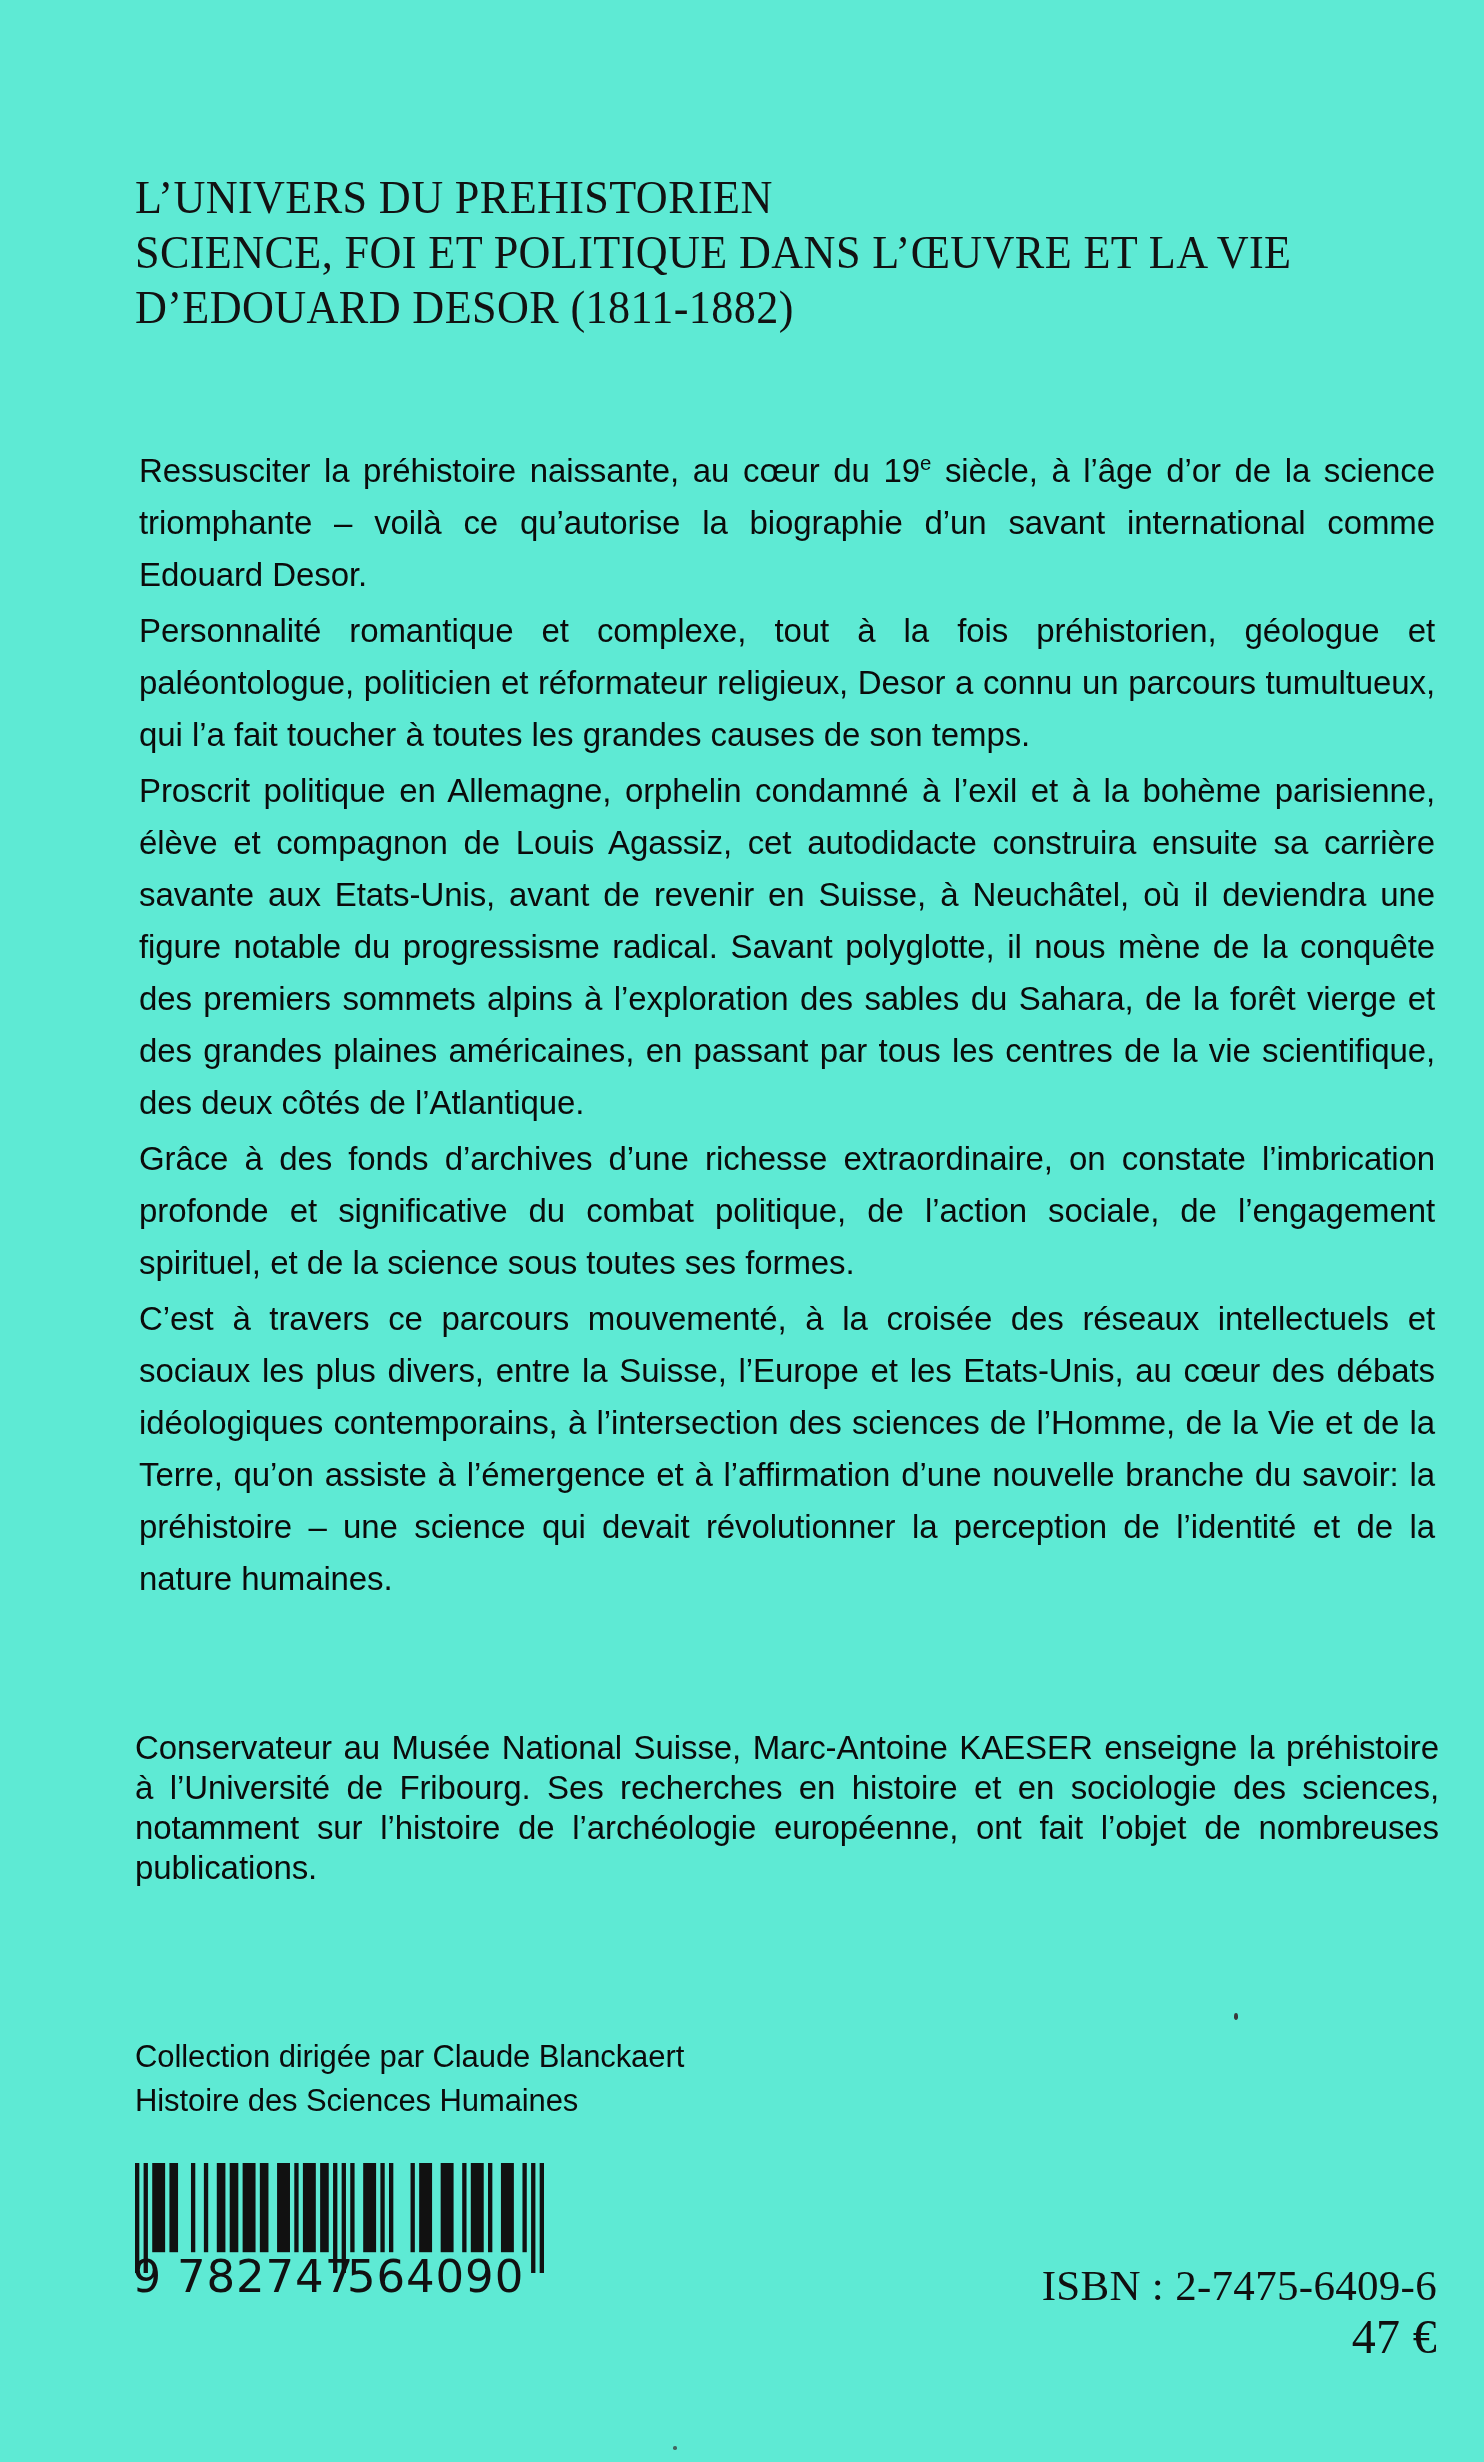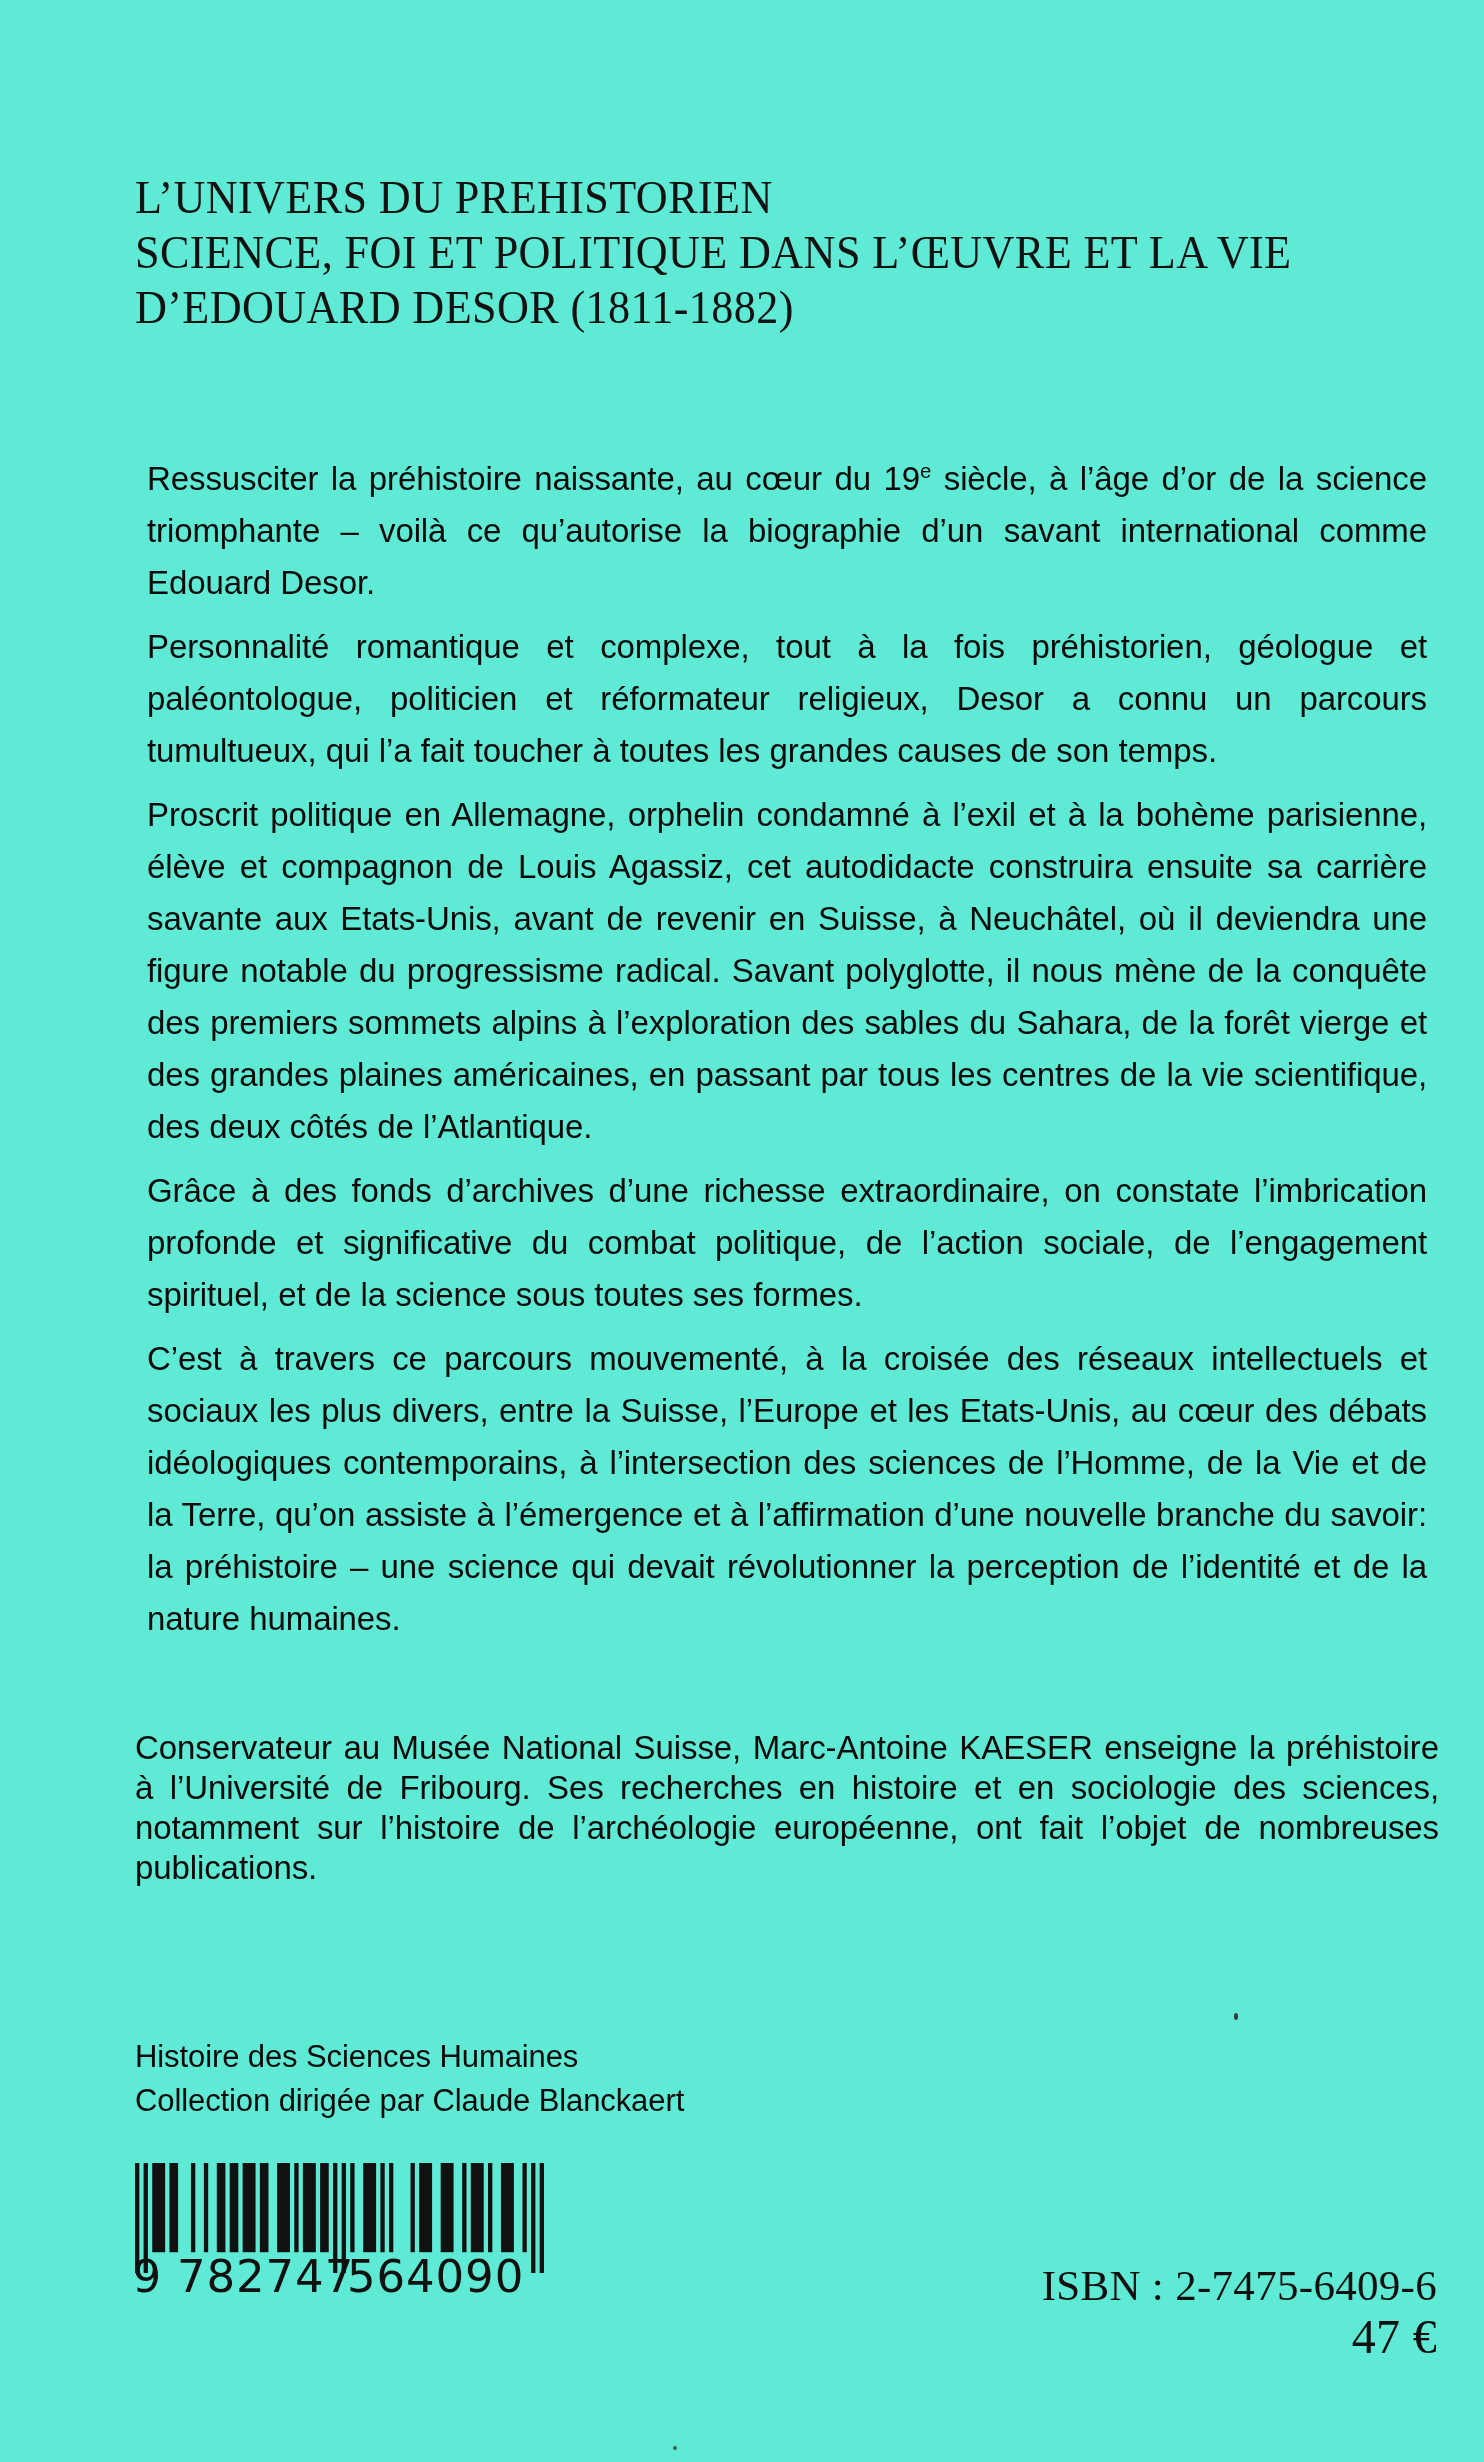--- a/index.html
+++ b/index.html
@@ -42,21 +42,21 @@
   }
 
   
   .blurb {
     position: absolute;
     left: 135px;
     top: 441px;
     width: 1304px;
   }
   .blurb p {
-    margin: 12px;
+    margin: 4px;
     font-size: 33px;
     line-height: 52px;
     text-align: justify;
     text-justify: inter-word;
     color: #0b0b0b;
     letter-spacing: -0.1px;
     word-spacing: 0.2px;
     hyphens: none;
   }
   .blurb p:last-child { text-align: justify; }
@@ -160,22 +160,22 @@
     <p>Proscrit politique en Allemagne, orphelin condamné à l’exil et à la bohème parisienne, élève et compagnon de Louis Agassiz, cet autodidacte construira ensuite sa carrière savante aux Etats-Unis, avant de revenir en Suisse, à Neuchâtel, où il deviendra une figure notable du progressisme radical. Savant polyglotte, il nous mène de la conquête des premiers sommets alpins à l’exploration des sables du Sahara, de la forêt vierge et des grandes plaines américaines, en passant par tous les centres de la vie scientifique, des deux côtés de l’Atlantique.</p>
     <p>Grâce à des fonds d’archives d’une richesse extraordinaire, on constate l’imbrication profonde et significative du combat politique, de l’action sociale, de l’engagement spirituel, et de la science sous toutes ses formes.</p>
     <p>C’est à travers ce parcours mouvementé, à la croisée des réseaux intellectuels et sociaux les plus divers, entre la Suisse, l’Europe et les Etats-Unis, au cœur des débats idéologiques contemporains, à l’intersection des sciences de l’Homme, de la Vie et de la Terre, qu’on assiste à l’émergence et à l’affirmation d’une nouvelle branche du savoir: la préhistoire – une science qui devait révolutionner la perception de l’identité et de la nature humaines.</p>
   </div>
 
   <div class="bio">
     <p>Conservateur au Musée National Suisse, Marc-Antoine KAESER enseigne la préhistoire à l’Université de Fribourg. Ses recherches en histoire et en sociologie des sciences, notamment sur l’histoire de l’archéologie européenne, ont fait l’objet de nombreuses publications.</p>
   </div>
 
   <div class="series">
+    <div>Collection dirigée par Claude Blanckaert</div>
     <div>Histoire des Sciences Humaines</div>
-    <div>Collection dirigée par Claude Blanckaert</div>
   </div>
 
   <div class="barcode-area">
     <svg class="bars" viewBox="0 0 470 127" preserveAspectRatio="none">
       <g fill="#111111" id="bars-group">
           <rect x="0.00" y="0" width="4.95" height="127"></rect>
           <rect x="9.89" y="0" width="4.95" height="127"></rect>
           <rect x="19.79" y="0" width="14.84" height="103"></rect>
           <rect x="39.58" y="0" width="9.89" height="103"></rect>
           <rect x="64.32" y="0" width="4.95" height="103"></rect>

